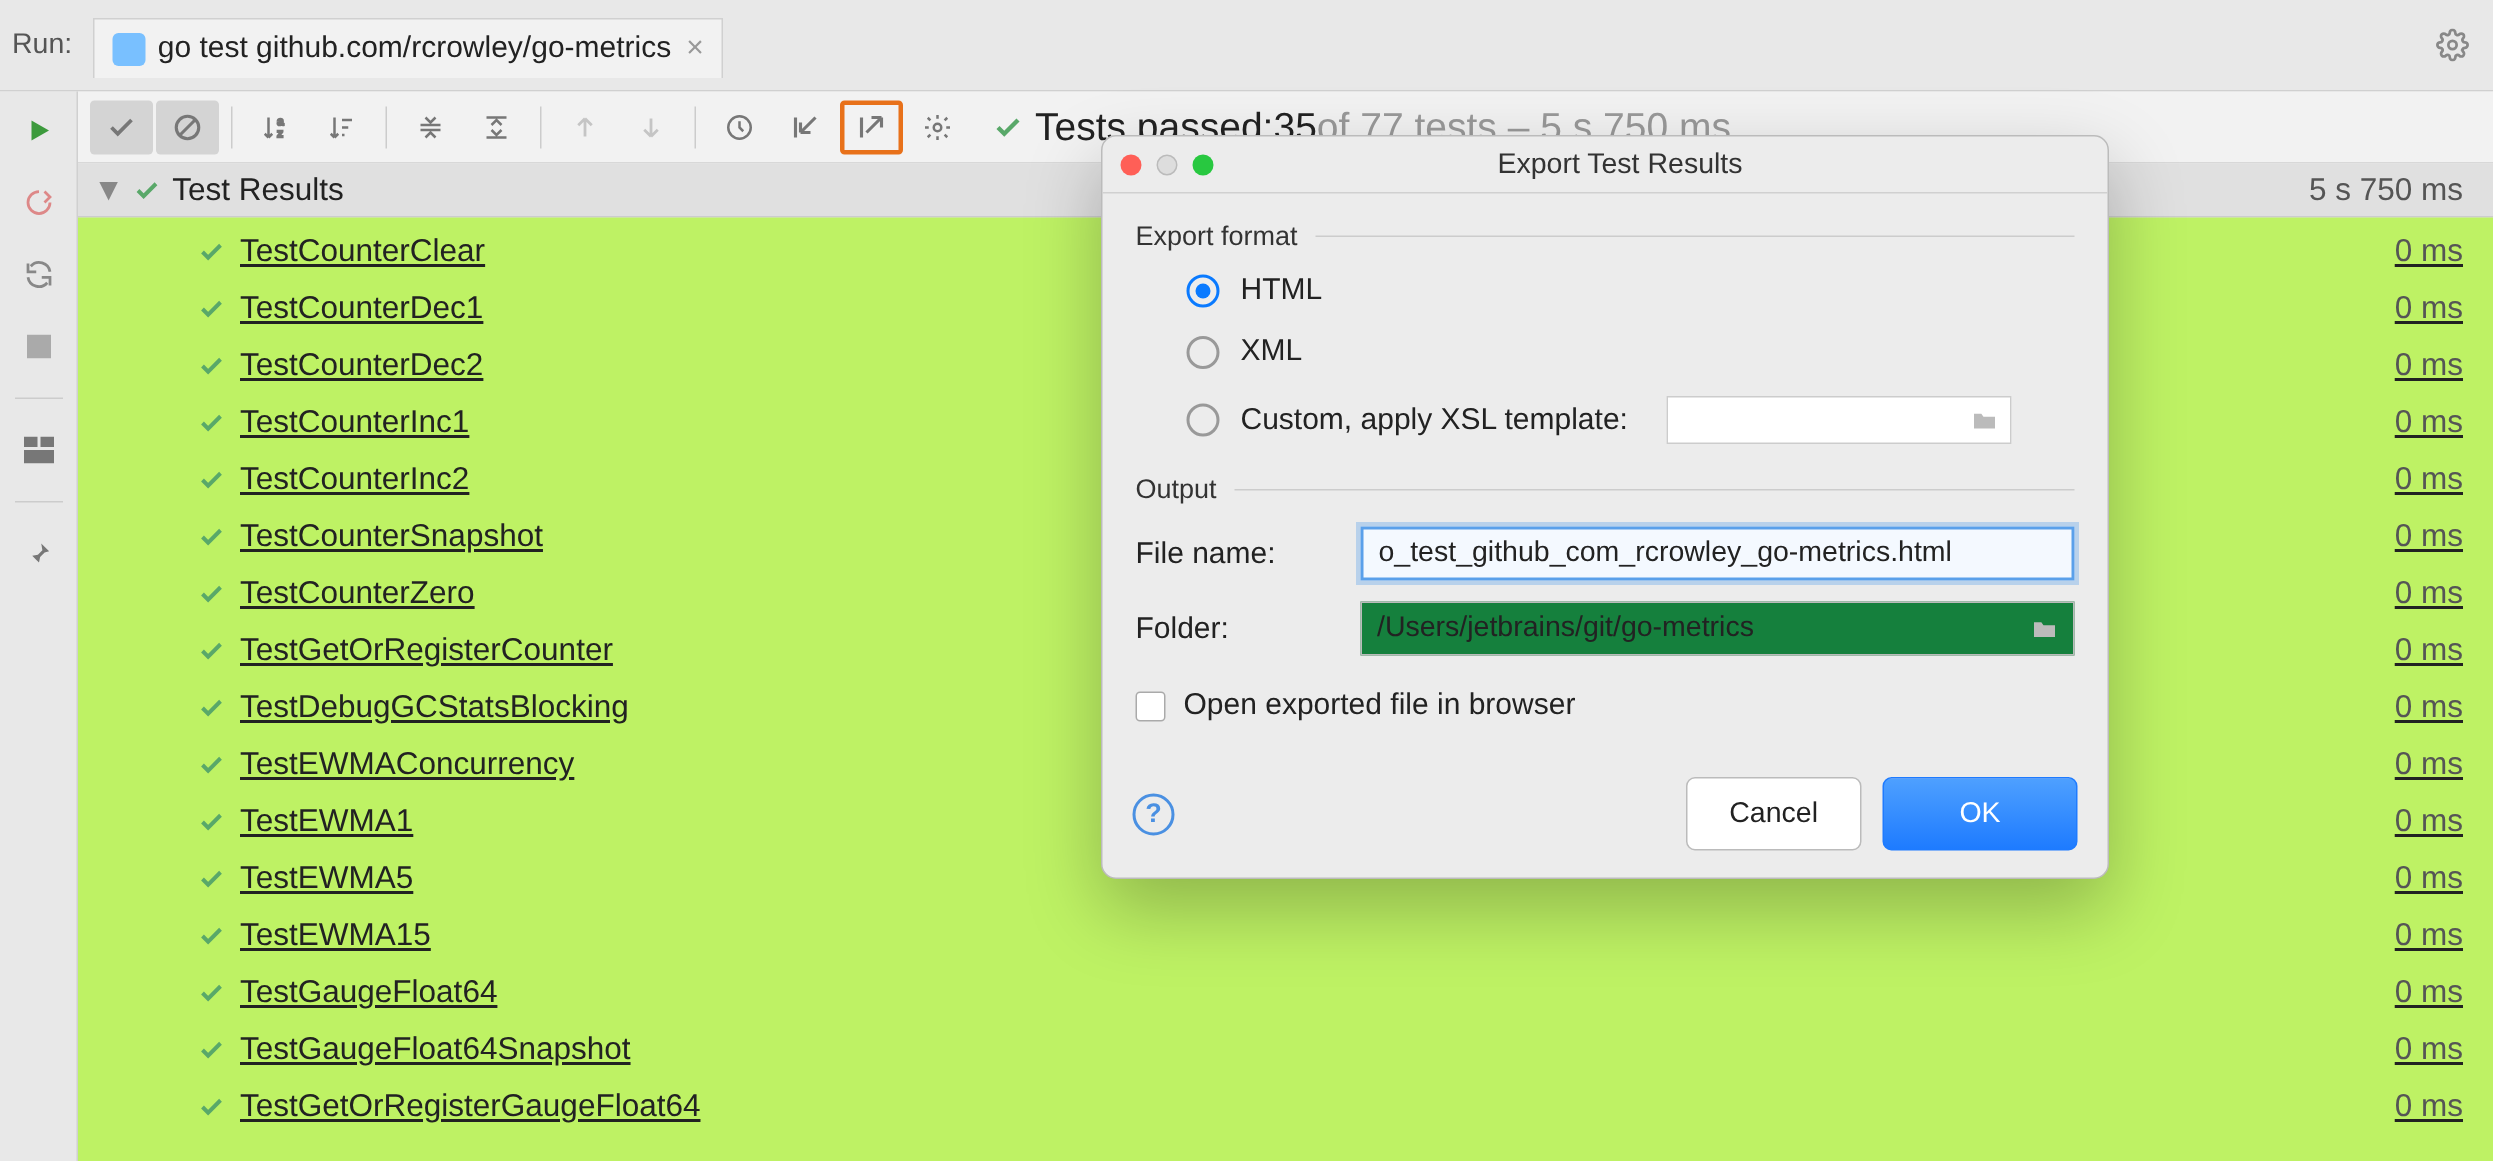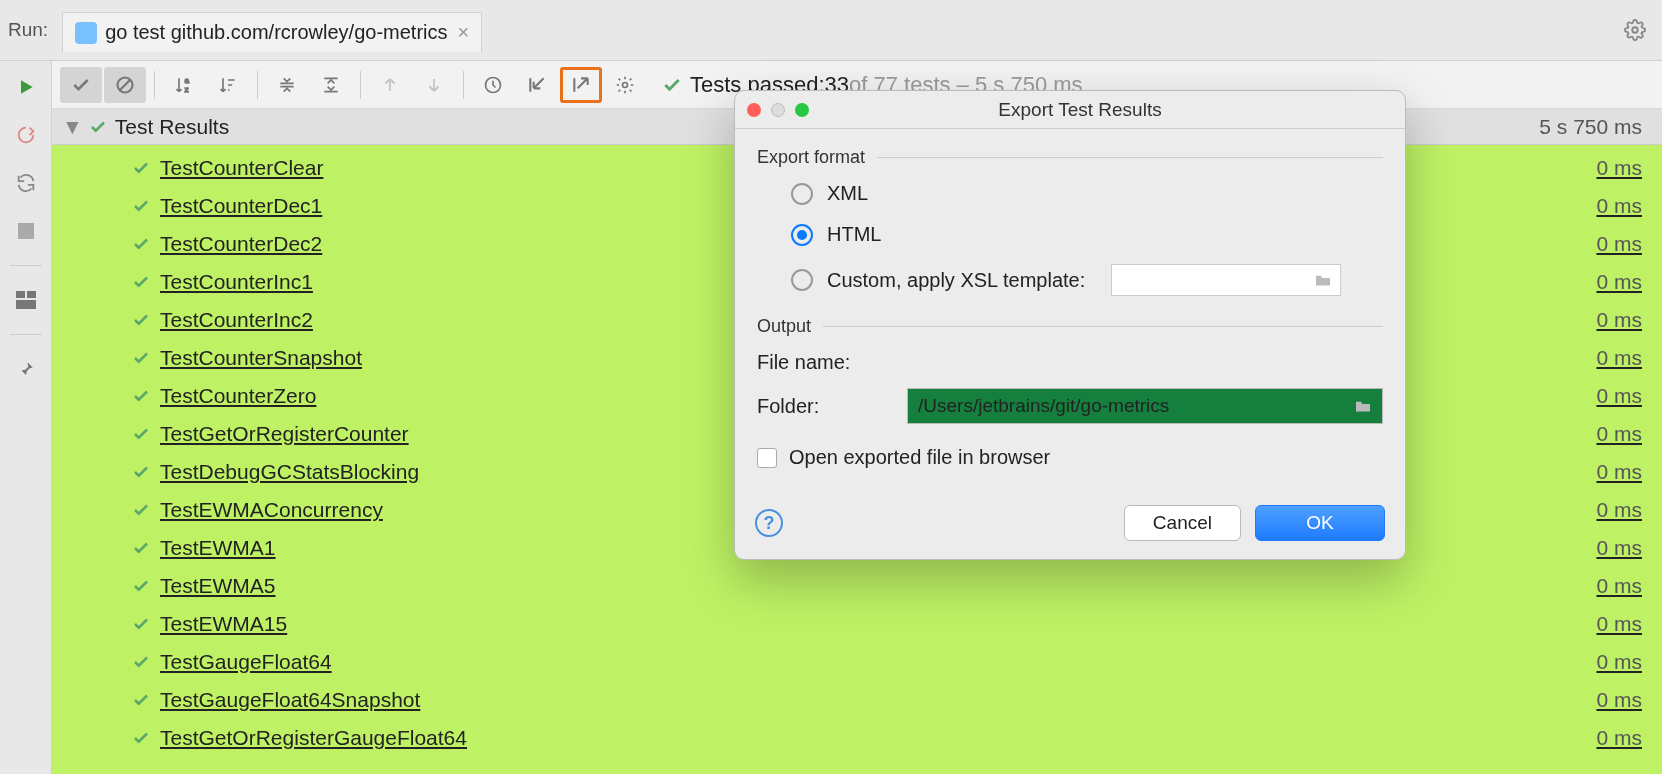--- a/index.html
+++ b/index.html
@@ -77,21 +77,21 @@
 }
 .tbtn {
   width: 42px; height: 36px;
   display:flex; align-items:center; justify-content:center;
   color:#777; cursor:pointer;
   border-radius:3px;
 }
 .tbtn.active { background:#d4d4d4; }
 .tbtn.highlighted { border: 3px solid #e8711a; }
 .tsep { width:1px; height:28px; background:#ccc; margin:0 6px; }
-.status-text { margin-left: 14px; font-size: 22px; display:flex; align-items:center; }
+.status-text { margin-left: 14px; font-size: 26px; display:flex; align-items:center; }
 .status-text .check { color:#59a869; margin-right:8px; font-size:22px; }
 .muted { color:#999; }
 
 .tree-header {
   height: 36px;
   background: #e0e0e0;
   border-bottom: 1px solid #ccc;
   display:flex;
   align-items:center;
   padding: 0 10px;
@@ -178,21 +178,21 @@
 .checkbox-row { display:flex; align-items:center; margin: 22px 0 10px 0; gap:12px; font-size:20px;}
 .checkbox { width:20px; height:20px; border:1px solid #aaa; background:#fff; border-radius:3px; cursor:pointer;}
 
 .dialog-footer { display:flex; align-items:center; padding: 10px 20px 18px 20px; gap:14px;}
 .help-btn {
   width:28px; height:28px; border:2px solid #4a90e2; color:#4a90e2;
   border-radius:50%; display:flex; align-items:center; justify-content:center;
   font-weight:bold; cursor:pointer;
 }
 .btn {
-  height:36px; padding: 0 28px; border-radius:6px; font-size:19px;
+  height:49px; padding: 0 28px; border-radius:6px; font-size:19px;
   display:flex; align-items:center; justify-content:center; cursor:pointer;
   border:1px solid #bbb; background:#fff;
 }
 .btn.primary {
   background: linear-gradient(#4ea0ff,#1e7bff);
   color:#fff; border:1px solid #1e7bff;
   min-width:130px;
 }
 svg { display:block; }
 </style>
@@ -326,21 +326,21 @@
             <path d="M12 2v3M12 19v3M4.2 4.2l2.1 2.1M17.7 17.7l2.1 2.1M2 12h3M19 12h3M4.2 19.8l2.1-2.1M17.7 6.3l2.1-2.1"></path>
           </svg>
       </div>
       <div class="status-text">
         <span class="check">
           <svg width="20" height="20" viewBox="0 0 24 24" stroke="#59a869" stroke-width="3.5" fill="none">
               <path d="M4 12l5 5L20 6"></path>
             </svg>
         </span>
         <span>Tests passed: </span>
-        <span>33</span>
+        <span>35</span>
         <span class="muted"> of 77 tests – 5 s 750 ms</span>
       </div>
     </div>
 
     <div class="tree-header">
       <span class="arrow">▼</span>
       <span class="check">
         <svg width="18" height="18" viewBox="0 0 24 24" stroke="#59a869" stroke-width="3.5" fill="none">
             <path d="M4 12l5 5L20 6"></path>
           </svg>
@@ -506,45 +506,48 @@
       <div class="tl green"></div>
     </div>
     <div class="title">Export Test Results</div>
   </div>
   <div class="dialog-body">
     <div class="section-label">
       <span>Export format</span>
       <span class="line"></span>
     </div>
     <div class="radio-row">
+      <span class="radio selected"></span>
+      <span>HTML</span>
+    </div>
+    <div class="radio-row">
       <span class="radio"></span>
       <span>XML</span>
-    </div>
-    <div class="radio-row">
-      <span class="radio selected"></span>
-      <span>HTML</span>
     </div>
     <div class="radio-row">
       <span class="radio"></span>
       <span>Custom, apply XSL template:</span>
       <span class="xsl-input">
         <span class="folder-icon">
           <svg width="18" height="14" viewBox="0 0 24 20" fill="#bbb">
               <path d="M2 4h7l2 3h11v11H2z"></path>
             </svg>
         </span>
       </span>
     </div>
 
     <div class="section-label" style="margin-top:20px">
       <span>Output</span>
       <span class="line"></span>
     </div>
     <div class="field-row">
       <span class="field-label">File name:</span>
+      <div class="field-input focused">
+        <span style="white-space:nowrap;overflow:hidden">o_test_github_com_rcrowley_go-metrics.html</span>
+      </div>
     </div>
     <div class="field-row">
       <span class="field-label">Folder:</span>
       <div class="field-input">
         <span>/Users/jetbrains/git/go-metrics</span>
         <span class="folder-right">
           <svg width="18" height="14" viewBox="0 0 24 20" fill="#bbb">
               <path d="M2 4h7l2 3h11v11H2z"></path>
             </svg>
         </span>

